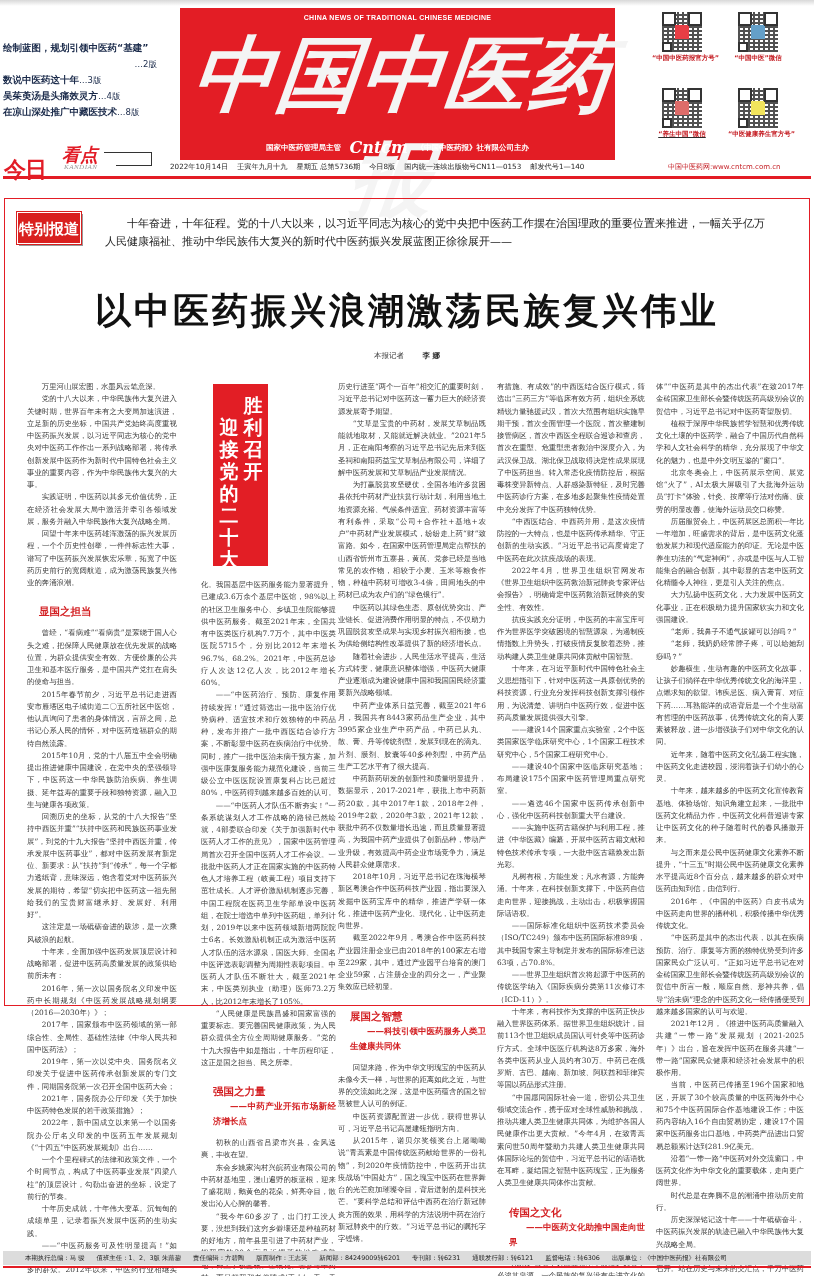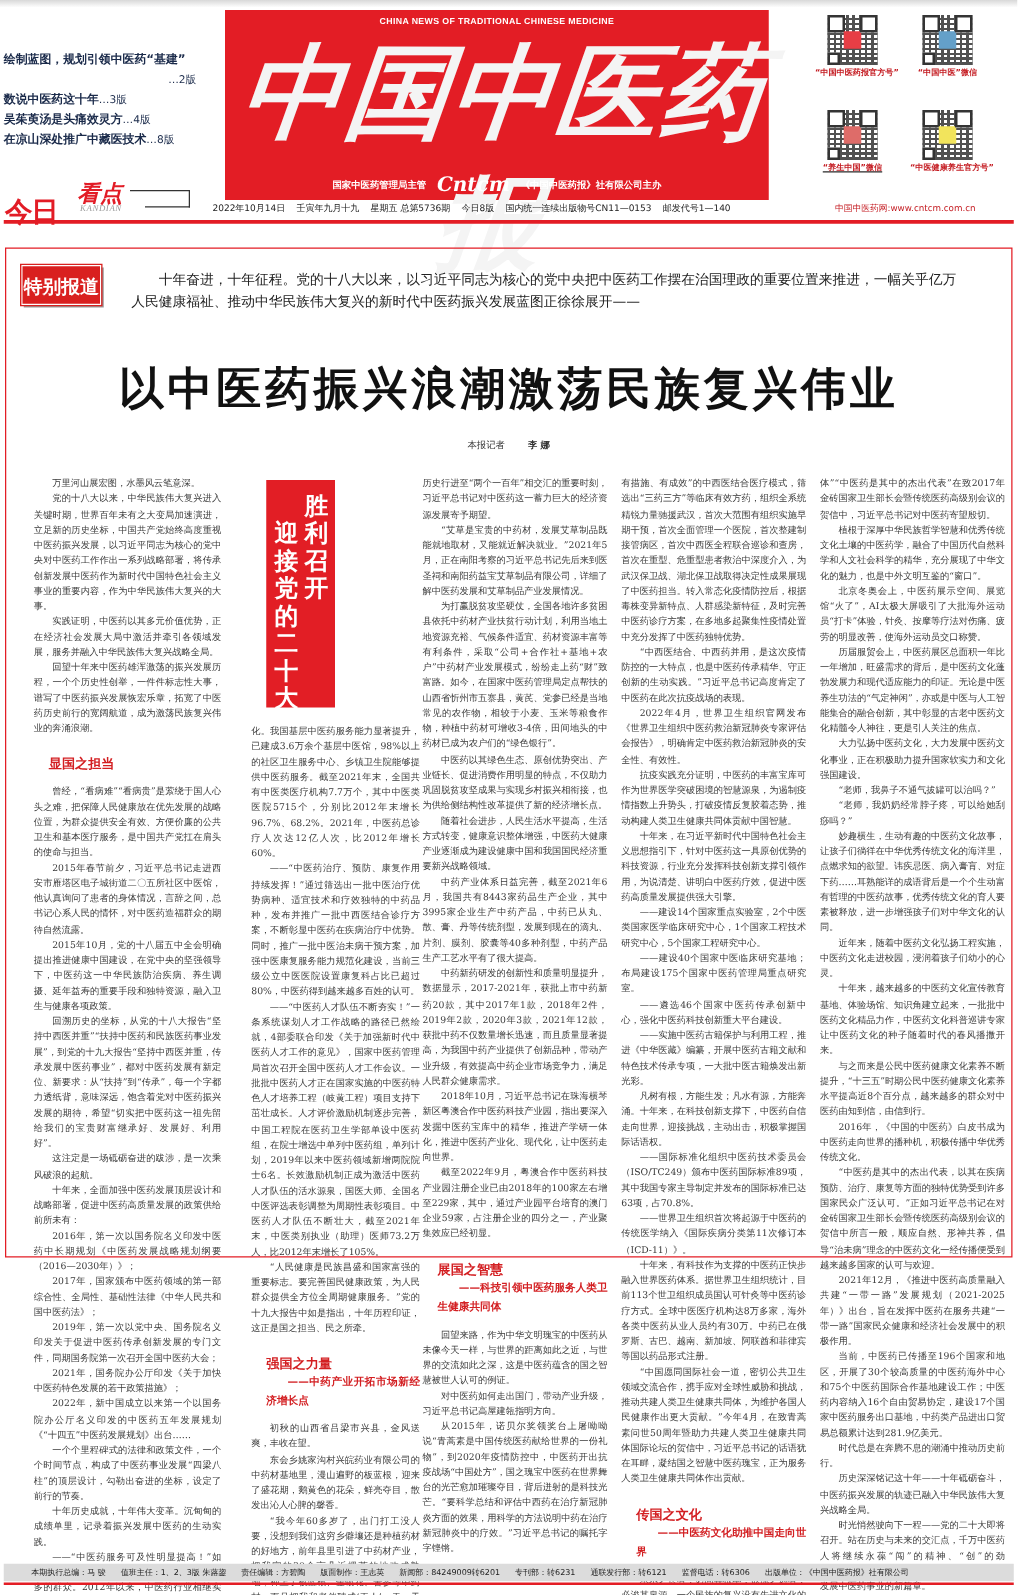--- a/index.html
+++ b/index.html
@@ -227,21 +227,21 @@
         <p>中药新药研发的创新性和质量明显提升，数据显示，2017-2021年，获批上市中药新药20款，其中2017年1款，2018年2件，2019年2款，2020年3款，2021年12款，获批中药不仅数量增长迅速，而且质量显著提高，为我国中药产业提供了创新品种，带动产业升级，有效提高中药企业市场竞争力，满足人民群众健康需求。</p>
         <p>2018年10月，习近平总书记在珠海横琴新区粤澳合作中医药科技产业园，指出要深入发掘中医药宝库中的精华，推进产学研一体化，推进中医药产业化、现代化，让中医药走向世界。</p>
         <p>截至2022年9月，粤澳合作中医药科技产业园注册企业已由2018年的100家左右增至229家，其中，通过产业园平台培育的澳门企业59家，占注册企业的四分之一，产业聚集效应已经初显。</p>
       </div>
     <div class="sec-head">
       <div class="t1">展国之智慧</div>
       <div class="t2">——科技引领中医药服务人类卫生健康共同体</div>
     </div>
     <div>
         <p>回望来路，作为中华文明瑰宝的中医药从未像今天一样，与世界的距离如此之近，与世界的交流如此之深，这是中医药蕴含的国之智慧被世人认可的例证。</p>
-        <p>对中医药如何走出国门，带动产业升级，习近平总书记高屋建瓴指明方向。</p>
+        <p>中医药资源配置进一步优，获得世界认可，习近平总书记高屋建瓴指明方向。</p>
         <p>从2015年，诺贝尔奖领奖台上屠呦呦说“青蒿素是中国传统医药献给世界的一份礼物”，到2020年疫情防控中，中医药开出抗疫战场“中国处方”，国之瑰宝中医药在世界舞台的光芒愈加璀璨夺目，背后迸射的是科技光芒。“要科学总结和评估中西药在治疗新冠肺炎方面的效果，用科学的方法说明中药在治疗新冠肺炎中的疗效。”习近平总书记的嘱托字字铿锵。</p>
       </div>
   </div>
 
   <div class="col c4">
     <div>
         <p class="noindent">有措施、有成效”的中西医结合医疗模式，筛选出“三药三方”等临床有效方药，组织全系统精锐力量驰援武汉，首次大范围有组织实施早期干预，首次全面管理一个医院，首次整建制接管病区，首次中西医全程联合巡诊和查房，首次在重型、危重型患者救治中深度介入，为武汉保卫战、湖北保卫战取得决定性成果展现了中医药担当。转入常态化疫情防控后，根据毒株变异新特点、人群感染新特征，及时完善中医药诊疗方案，在多地多起聚集性疫情处置中充分发挥了中医药独特优势。</p>
         <p>“中西医结合、中西药并用，是这次疫情防控的一大特点，也是中医药传承精华、守正创新的生动实践。”习近平总书记高度肯定了中医药在此次抗疫战场的表现。</p>
         <p>2022年4月，世界卫生组织官网发布《世界卫生组织中医药救治新冠肺炎专家评估会报告》，明确肯定中医药救治新冠肺炎的安全性、有效性。</p>
         <p>抗疫实践充分证明，中医药的丰富宝库可作为世界医学突破困境的智慧源泉，为遏制疫情指数上升势头，打破疫情反复胶着态势，推动构建人类卫生健康共同体贡献中国智慧。</p>
@@ -275,20 +275,21 @@
         <p>“老师，我鼻子不通气拔罐可以治吗？”</p>
         <p>“老师，我奶奶经常脖子疼，可以给她刮痧吗？”</p>
         <p>妙趣横生，生动有趣的中医药文化故事，让孩子们徜徉在中华优秀传统文化的海洋里，点燃求知的欲望。讳疾忌医、病入膏肓、对症下药……耳熟能详的成语背后是一个个生动富有哲理的中医药故事，优秀传统文化的育人要素被释放，进一步增强孩子们对中华文化的认同。</p>
         <p>近年来，随着中医药文化弘扬工程实施，中医药文化走进校园，浸润着孩子们幼小的心灵。</p>
         <p>十年来，越来越多的中医药文化宣传教育基地、体验场馆、知识角建立起来，一批批中医药文化精品力作，中医药文化科普巡讲专家让中医药文化的种子随着时代的春风播撒开来。</p>
         <p>与之而来是公民中医药健康文化素养不断提升，“十三五”时期公民中医药健康文化素养水平提高近8个百分点，越来越多的群众对中医药由知到信，由信到行。</p>
         <p>2016年，《中国的中医药》白皮书成为中医药走向世界的播种机，积极传播中华优秀传统文化。</p>
         <p>“中医药是其中的杰出代表，以其在疾病预防、治疗、康复等方面的独特优势受到许多国家民众广泛认可。”正如习近平总书记在对金砖国家卫生部长会暨传统医药高级别会议的贺信中所言一般，顺应自然、形神共养，倡导“治未病”理念的中医药文化一经传播便受到越来越多国家的认可与欢迎。</p>
         <p>2021年12月，《推进中医药高质量融入共建“一带一路”发展规划（2021-2025年）》出台，旨在发挥中医药在服务共建“一带一路”国家民众健康和经济社会发展中的积极作用。</p>
         <p>当前，中医药已传播至196个国家和地区，开展了30个较高质量的中医药海外中心和75个中医药国际合作基地建设工作；中医药内容纳入16个自由贸易协定，建设17个国家中医药服务出口基地，中药类产品进出口贸易总额累计达到281.9亿美元。</p>
+        <p>沿着“一带一路”中医药对外交流窗口，中医药文化作为中华文化的重要载体，走向更广阔世界。</p>
         <p>时代总是在奔腾不息的潮涌中推动历史前行。</p>
         <p>历史深深铭记这十年——十年砥砺奋斗，中医药振兴发展的轨迹已融入中华民族伟大复兴战略全局。</p>
         <p>时光悄然驶向下一程——党的二十大即将召开。站在历史与未来的交汇点，千万中医药人将继续永葆“闯”的精神、“创”的劲头、“干”的作风，奋进新征程，书写传承创新发展中医药事业的新篇章。</p>
       </div>
   </div>
 </div>
 
 <div class="footer" id="footer"><span>本期执行总编：马 骏</span><span>值班主任：1、2、3版  朱蕗鋆</span><span>责任编辑：方碧陶</span><span>版面制作：王志英</span><span>新闻部：84249009转6201</span><span>专刊部：转6231</span><span>通联发行部：转6121</span><span>监督电话：转6306</span><span>出版单位：《中国中医药报》社有限公司</span></div>
 <div class="footer-rule"></div>
 

